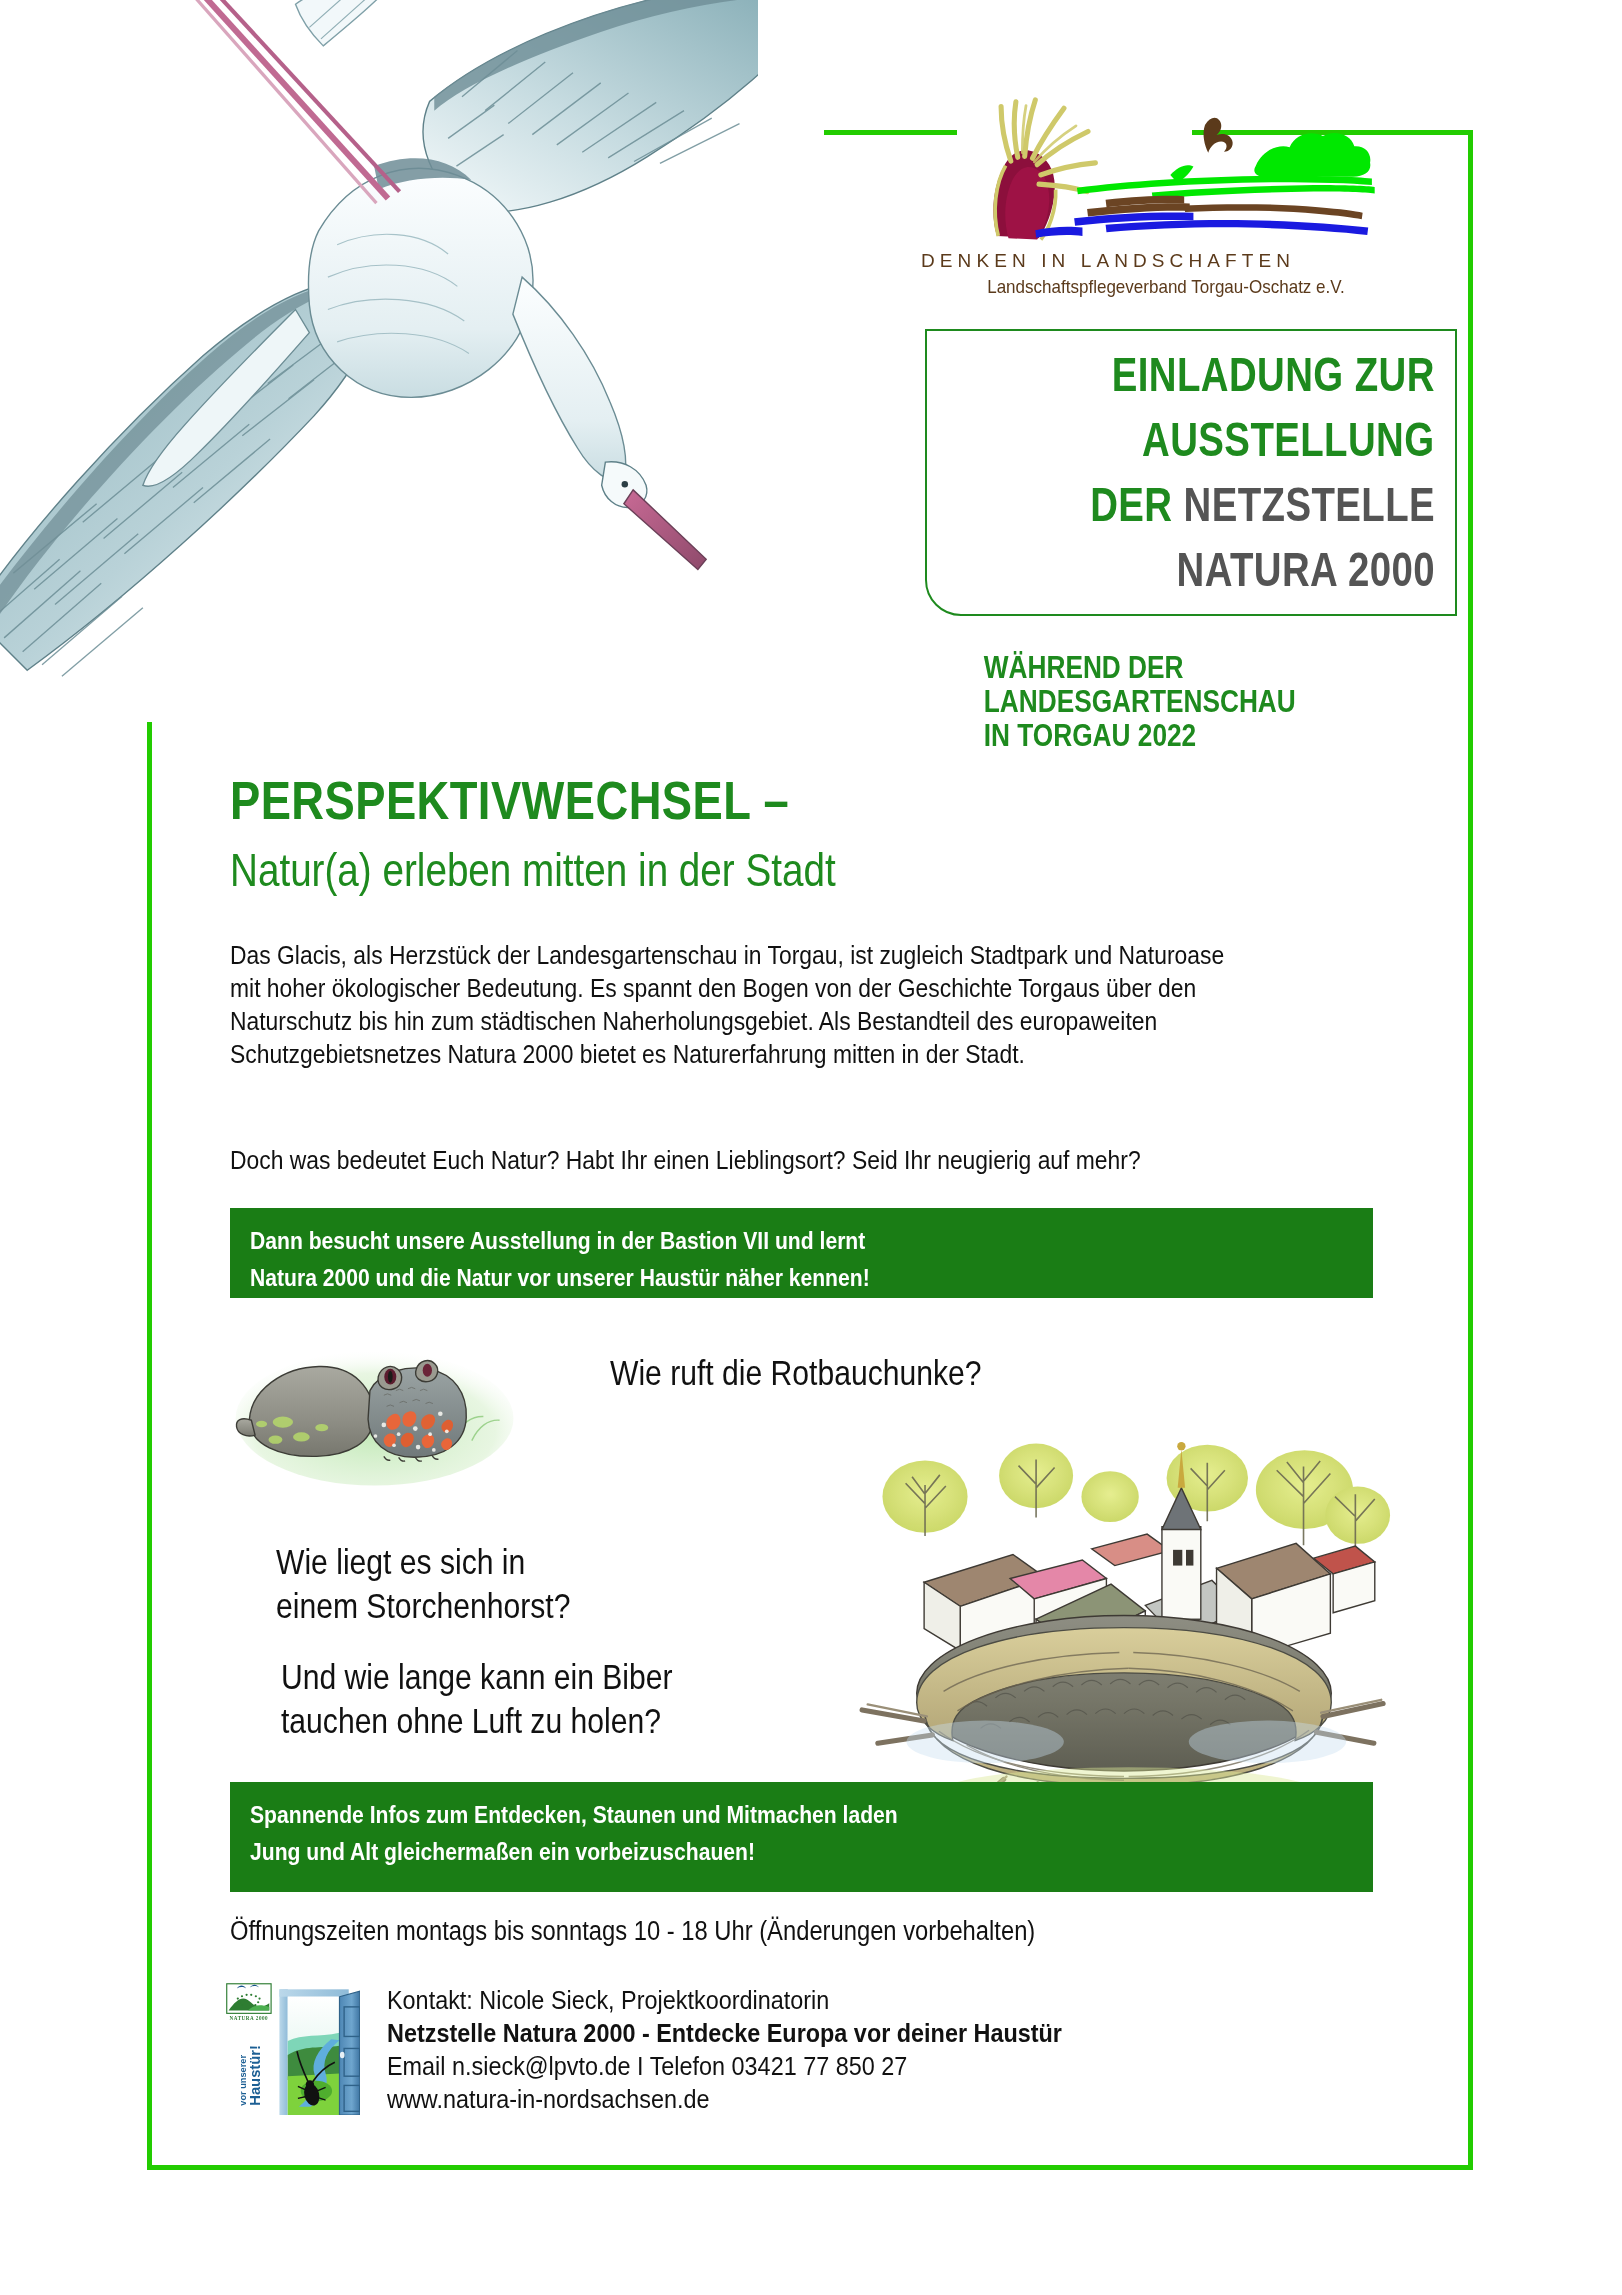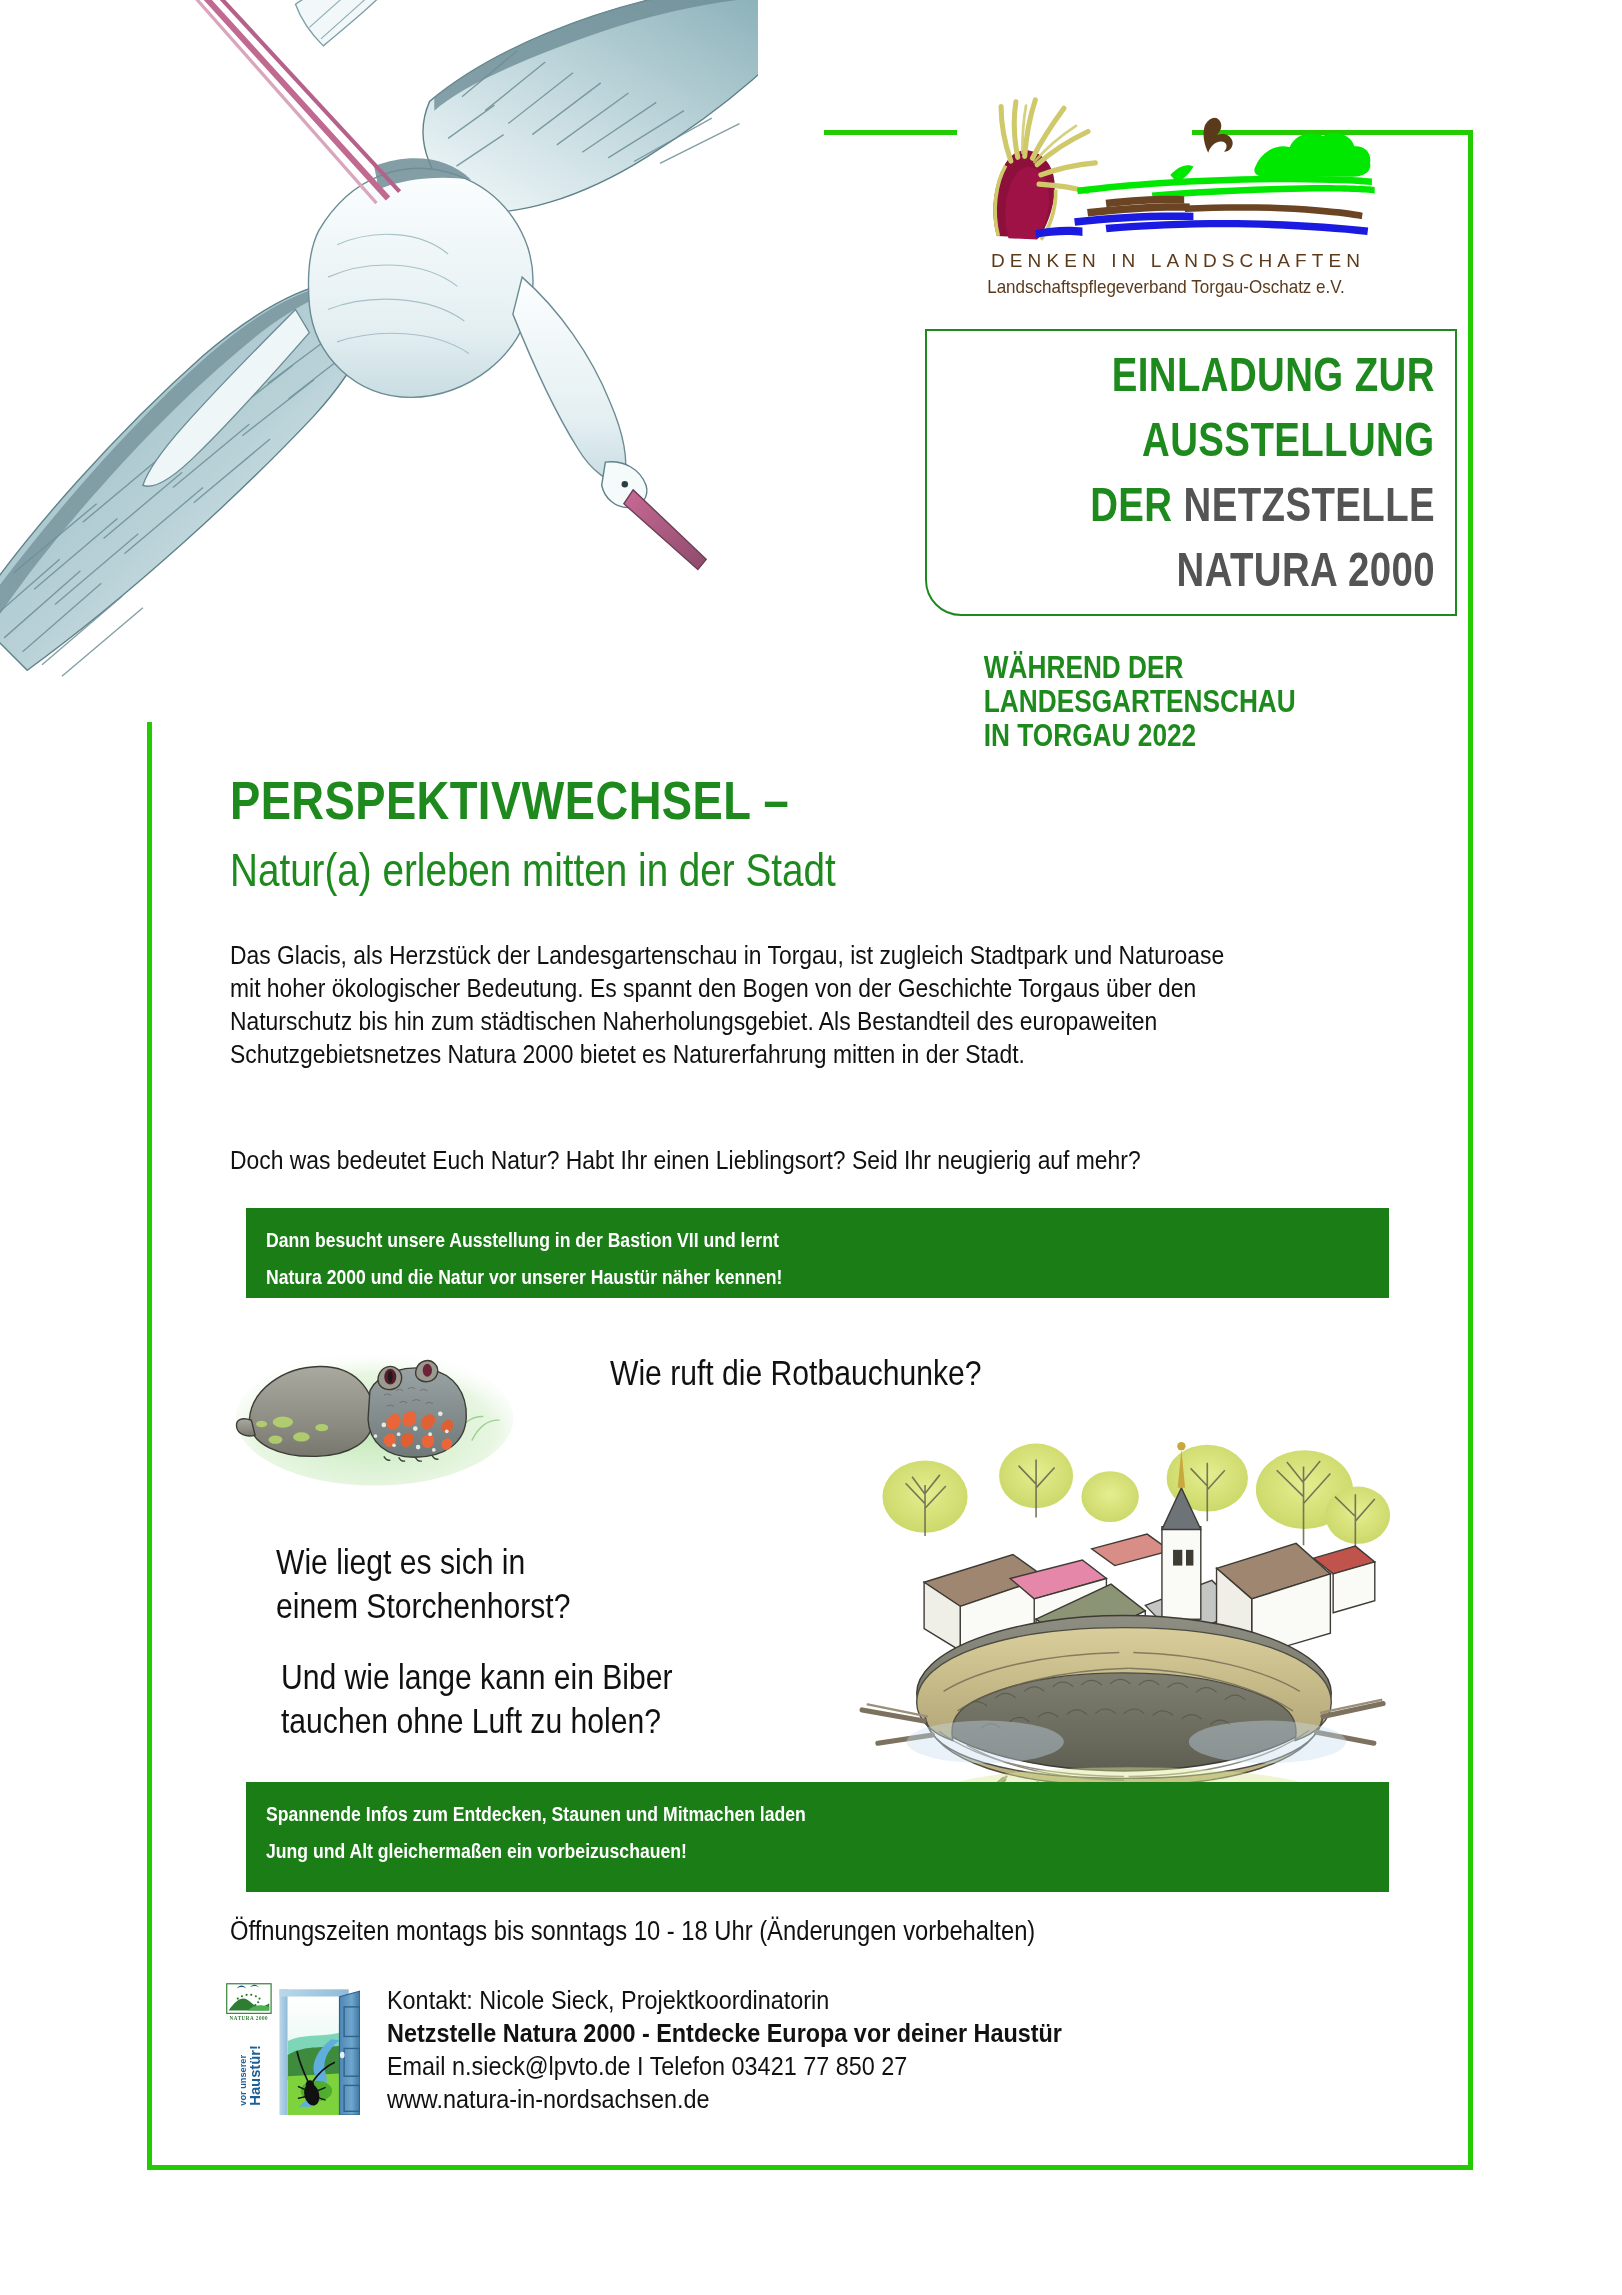--- a/index.html
+++ b/index.html
@@ -17,21 +17,21 @@
   #frame-top-b  {left:1192px;top:130px;  width:281px;height:4.6px;   background:#22CC00;}
 
   
   #stork-wrap{left:-56px;top:-42px;width:814px;height:814px;}
   #stork-wrap svg{width:100%;height:100%;display:block;}
 
   
   #lpv-logo{left:921px;top:97px;width:490px;height:204px;}
   #lpv-logo .art{position:absolute;left:32px;top:0;width:430px;height:153px;}
   #lpv-logo .art svg{width:100%;height:100%;display:block;}
-  #lpv-denken{position:absolute;left:12px;top:153px;width:490px;text-align:center;
+  #lpv-denken{position:absolute;left:0;top:153px;width:490px;
       color:#5B3A1B;font-size:19px;letter-spacing:5.1px;font-weight:400;
       font-family:"Liberation Sans",sans-serif;}
   #lpv-sub{position:absolute;left:0;top:179px;width:490px;text-align:center;
       color:#5B3A1B;font-size:18.5px;font-weight:400;
       font-family:"Liberation Sans",sans-serif;
       transform:scaleX(.92);transform-origin:center top;}
 
   
   #headline-box{left:925px;top:329px;width:532px;height:287px;
       border:2.3px solid #1E8A1E;border-radius:0 0 0 36px;box-sizing:border-box;
@@ -65,23 +65,23 @@
 
   
   .body-par{left:230px;width:1166px;color:#111111;font-size:26px;line-height:33px;
       font-family:"Liberation Sans Narrow","Liberation Sans",sans-serif;
       transform:scaleX(.88);transform-origin:left top;}
   #par1{top:939px;}
   #par2{top:1144px;}
 
   
   .callout{left:230px;width:1143px;background:#1A7D15;color:#ffffff;
-      font-weight:bold;font-size:20px;line-height:37px;
+      font-weight:bold;font-size:24px;line-height:37px;
       padding:14px 20.4px 15.7px 20.4px;box-sizing:border-box;
-      font-family:"Liberation Sans Narrow","Liberation Sans",sans-serif;margin-left:16px;}
+      font-family:"Liberation Sans Narrow","Liberation Sans",sans-serif;}
   .callout span{display:block;transform:scaleX(.88);transform-origin:left top;}
   #callout1{top:1208px;height:90px;}
   #callout2{top:1782px;height:110px;}
 
   
   .question{color:#111111;font-size:35px;line-height:44px;white-space:nowrap;
       font-family:"Liberation Sans Narrow","Liberation Sans",sans-serif;
       transform:scaleX(.86);transform-origin:left top;}
   #q-unke{left:610px;top:1351px;}
   #q-horst{left:276px;top:1494px;margin-top:46px;}

